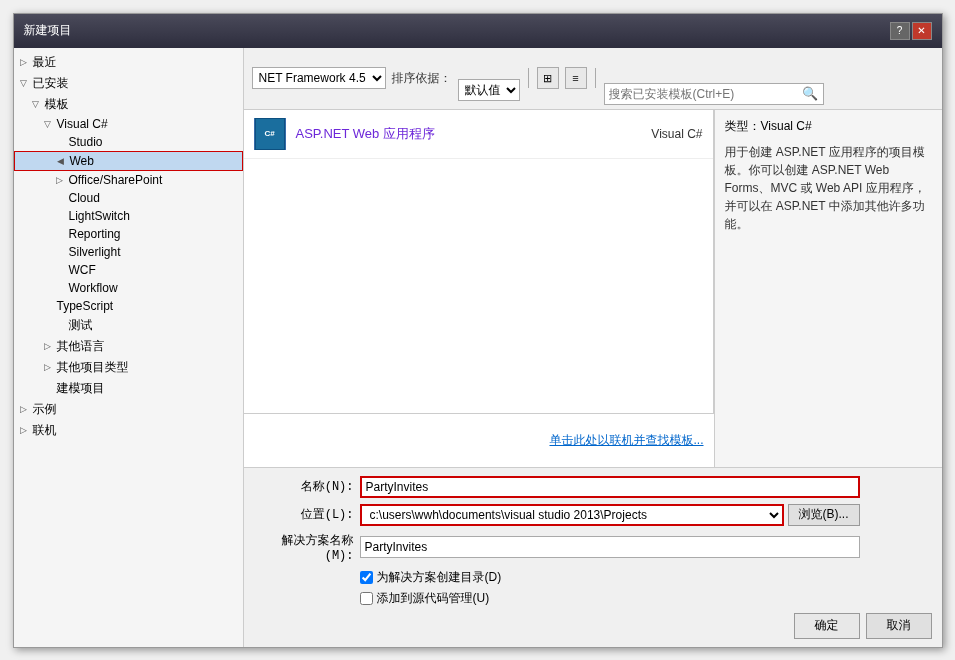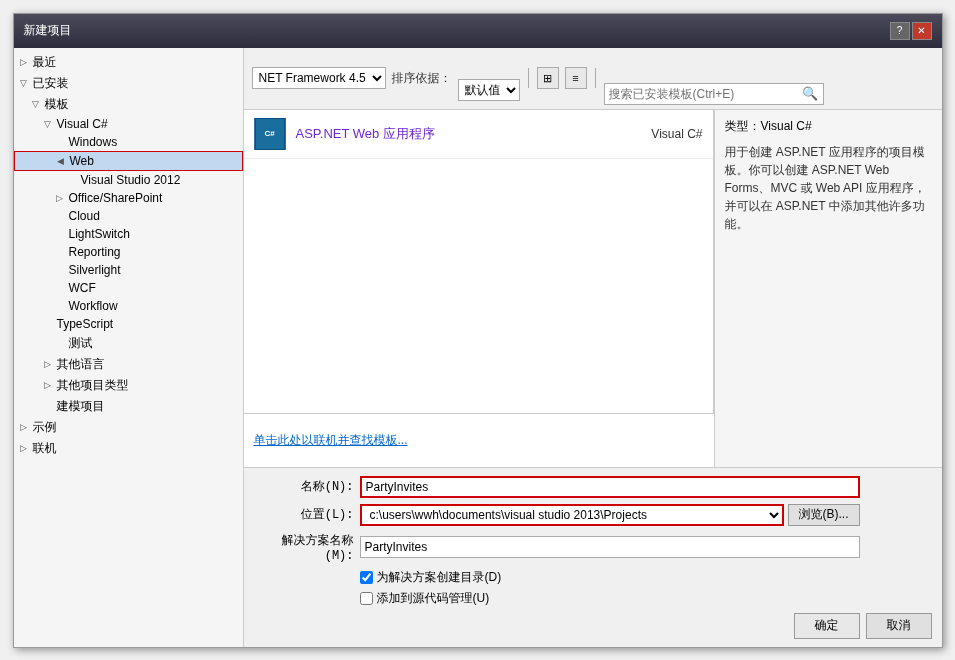--- a/index.html
+++ b/index.html
@@ -194,21 +194,21 @@
       font-size: 13px;
       color: #6d28d9;
     }
     .template-type {
       margin-left: auto;
       color: #333;
       font-size: 12px;
     }
     .link-area {
       padding: 18px 10px;
-      text-align: left;
+      text-align: right;
       border-top: 1px solid #ccc;
       background: white;
     }
     .link-area a {
       color: #0066cc;
       font-size: 12px;
       text-decoration: underline;
       cursor: pointer;
     }
     .info-panel {
@@ -339,29 +339,25 @@
           <div class="tree-item indent-1">
             <span class="expand-icon">▽</span>
             <span>模板</span>
           </div>
           <div class="tree-item indent-2">
             <span class="expand-icon">▽</span>
             <span>Visual C#</span>
           </div>
           <div class="tree-item indent-3">
             <span style="width: 12px; display: inline-block;"></span>
-            <span>Windows</span>
+            <span>Studio</span>
           </div>
           <div class="tree-item indent-3 selected web-highlight">
             <span class="expand-icon">◀</span>
             <span>Web</span>
-          </div>
-          <div class="tree-item indent-4">
-            <span style="width: 12px; display: inline-block;"></span>
-            <span>Visual Studio 2012</span>
           </div>
           <div class="tree-item indent-3">
             <span class="expand-icon">▷</span>
             <span>Office/SharePoint</span>
           </div>
           <div class="tree-item indent-3">
             <span style="width: 12px; display: inline-block;"></span>
             <span>Cloud</span>
           </div>
           <div class="tree-item indent-3">

